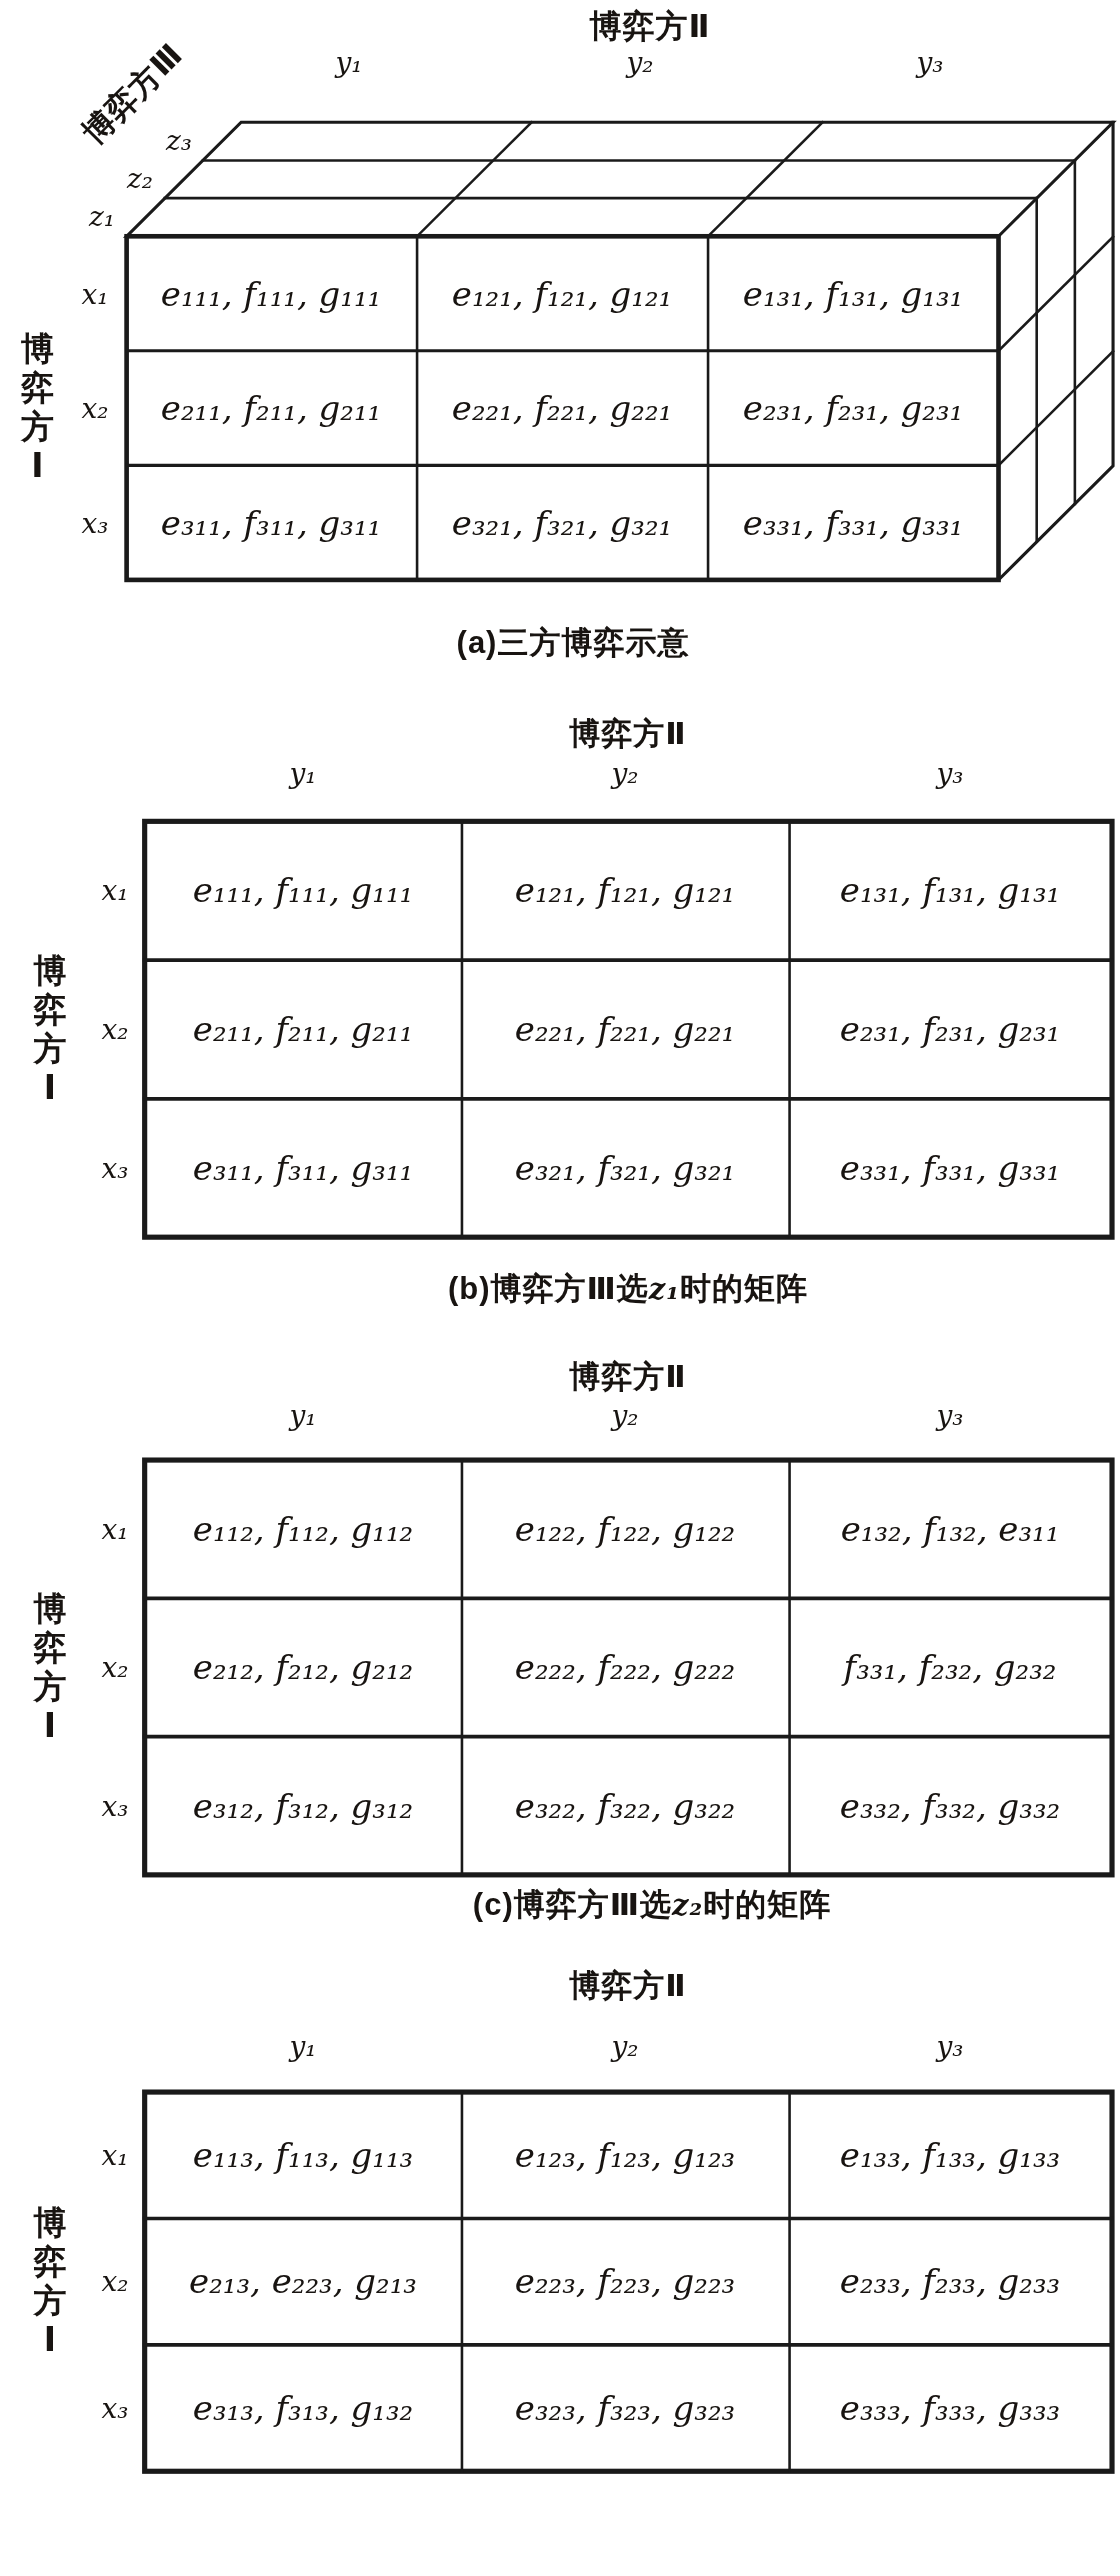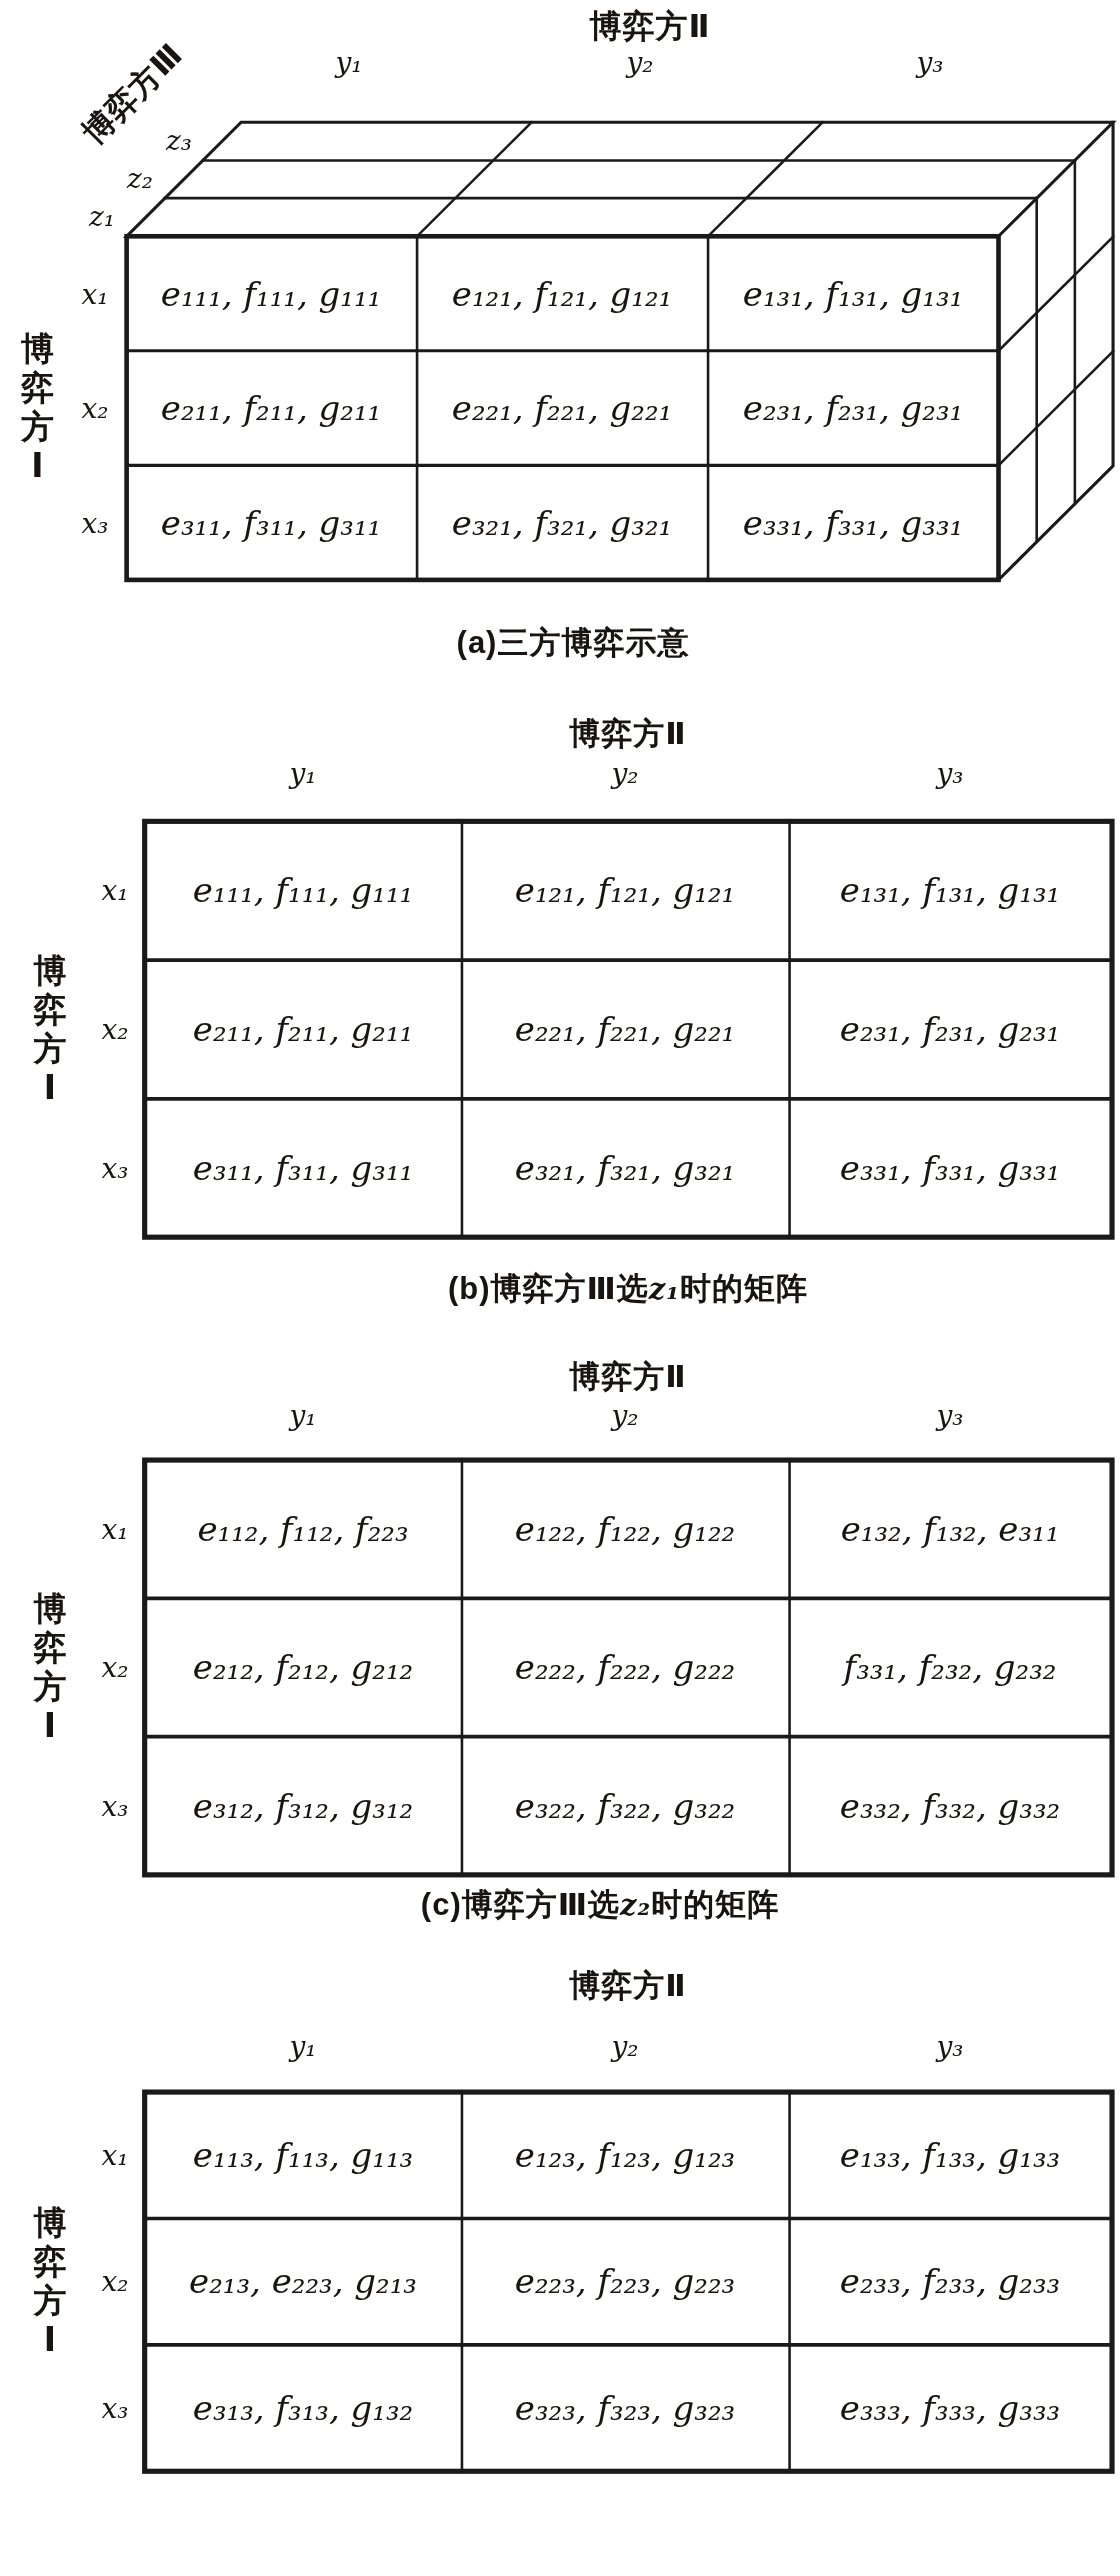--- a/index.html
+++ b/index.html
@@ -131,31 +131,31 @@
   <div class="t math ctrx" style="left:303px;top:1399px">y₁</div>
   <div class="t math ctrx" style="left:625px;top:1399px">y₂</div>
   <div class="t math ctrx" style="left:950px;top:1399px">y₃</div>
 
   <div class="t math ctr" style="left:115px;top:1529px">x₁</div>
   <div class="t math ctr" style="left:115px;top:1667px">x₂</div>
   <div class="t math ctr" style="left:115px;top:1806px">x₃</div>
 
   <div class="t cjk vplayer" style="left:27px;top:1590px">博弈方Ⅰ</div>
 
-  <div class="t cell ctr" style="left:303px;top:1529px">e₁₁₂, f₁₁₂, f₂₂₃</div>
+  <div class="t cell ctr" style="left:303px;top:1529px">e₁₁₂, f₁₁₂, g₁₁₂</div>
   <div class="t cell ctr" style="left:625px;top:1529px">e₁₂₂, f₁₂₂, g₁₂₂</div>
   <div class="t cell ctr" style="left:950px;top:1529px">e₁₃₂, f₁₃₂, e₃₁₁</div>
   <div class="t cell ctr" style="left:303px;top:1667px">e₂₁₂, f₂₁₂, g₂₁₂</div>
   <div class="t cell ctr" style="left:625px;top:1667px">e₂₂₂, f₂₂₂, g₂₂₂</div>
   <div class="t cell ctr" style="left:950px;top:1667px">f₃₃₁, f₂₃₂, g₂₃₂</div>
   <div class="t cell ctr" style="left:303px;top:1806px">e₃₁₂, f₃₁₂, g₃₁₂</div>
   <div class="t cell ctr" style="left:625px;top:1806px">e₃₂₂, f₃₂₂, g₃₂₂</div>
   <div class="t cell ctr" style="left:950px;top:1806px">e₃₃₂, f₃₃₂, g₃₃₂</div>
 
-  <div class="t cjk ctrx cap" style="left:600px;top:1884px">
+  <div class="t cjk ctrx cap" style="left:652px;top:1884px">
     <span>(c)博弈方Ⅲ选</span><span class="math">z₂</span><span>时的矩阵</span>
   </div>
 
   <div class="t cjk ctrx" style="left:628px;top:1965px">博弈方Ⅱ</div>
 
   <div class="t math ctrx" style="left:303px;top:2030px">y₁</div>
   <div class="t math ctrx" style="left:625px;top:2030px">y₂</div>
   <div class="t math ctrx" style="left:950px;top:2030px">y₃</div>
 
   <div class="t math ctr" style="left:115px;top:2155px">x₁</div>

